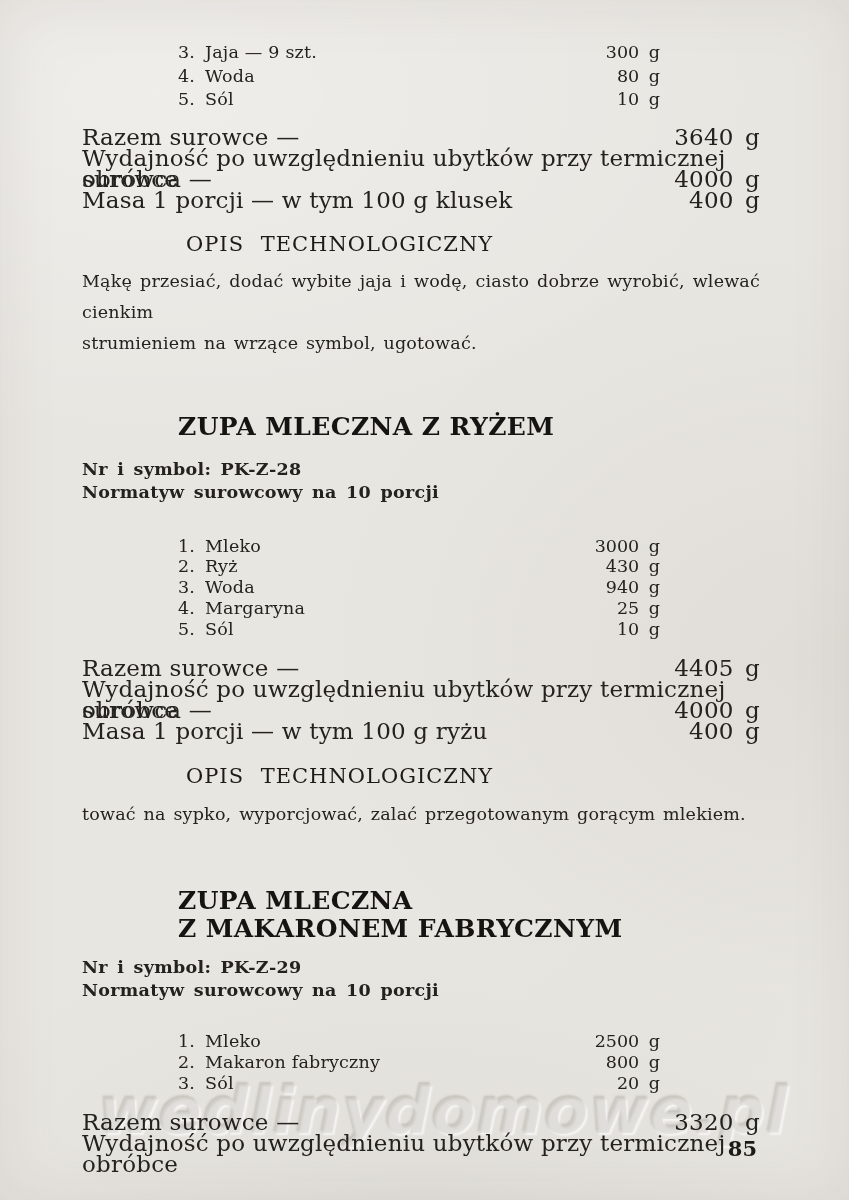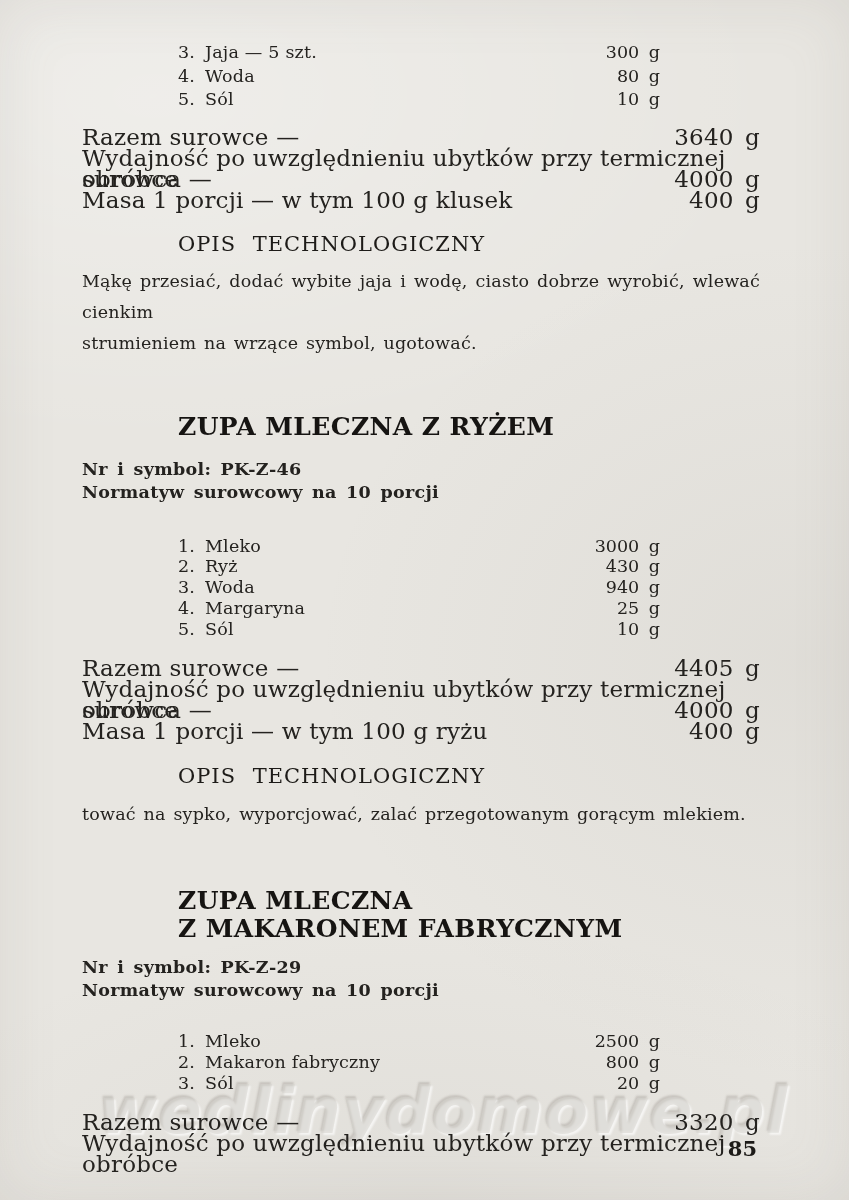--- a/index.html
+++ b/index.html
@@ -50,21 +50,21 @@
     justify-content: space-between;
     align-items: baseline;
     height: 21px;
     line-height: 21px;
     font-size: 23px;
     letter-spacing: 0.2px;
   }
   .sum-val { word-spacing: 4px; }
   
   .opis-heading {
-    margin: 0;
+    margin: 8px;
     padding-left: 96px;
     font-size: 21px;
     font-weight: normal;
     line-height: 25px;
     letter-spacing: 1px;
     word-spacing: 9px;
     color: #1d1b18;
   }
   .recipe-title {
     margin: 0;
@@ -117,21 +117,21 @@
 <div class="page">
 
   <div class="watermark">wedlinydomowe.pl</div>
 
   <div class="content">
 
     <section>
       <div class="ing-list list-a">
         <div class="ing-row">
           <span class="ing-no">3.</span>
-          <span class="ing-name">Jaja — 5 szt.</span>
+          <span class="ing-name">Jaja — 9 szt.</span>
           <span class="ing-qty">300 g</span>
         </div>
         <div class="ing-row">
           <span class="ing-no">4.</span>
           <span class="ing-name">Woda</span>
           <span class="ing-qty">80 g</span>
         </div>
         <div class="ing-row">
           <span class="ing-no">5.</span>
           <span class="ing-name">Sól</span>
@@ -162,21 +162,21 @@
       <div class="para" style="margin-top:9px">
         <div class="line just">Mąkę przesiać, dodać wybite jaja i wodę, ciasto dobrze wyrobić, wlewać cienkim</div>
         <div class="line">strumieniem na wrzące symbol, ugotować.</div>
       </div>
     </section>
 
     <section>
       <h2 class="recipe-title" style="margin-top:54px">ZUPA MLECZNA Z RYŻEM</h2>
 
       <div class="meta" style="margin-top:17px">
-        <div>Nr i symbol: PK-Z-46</div>
+        <div>Nr i symbol: PK-Z-28</div>
         <div>Normatyw surowcowy na 10 porcji</div>
       </div>
 
       <div class="ing-list list-b" style="margin-top:32px">
         <div class="ing-row">
           <span class="ing-no">1.</span>
           <span class="ing-name">Mleko</span>
           <span class="ing-qty">3000 g</span>
         </div>
         <div class="ing-row">

